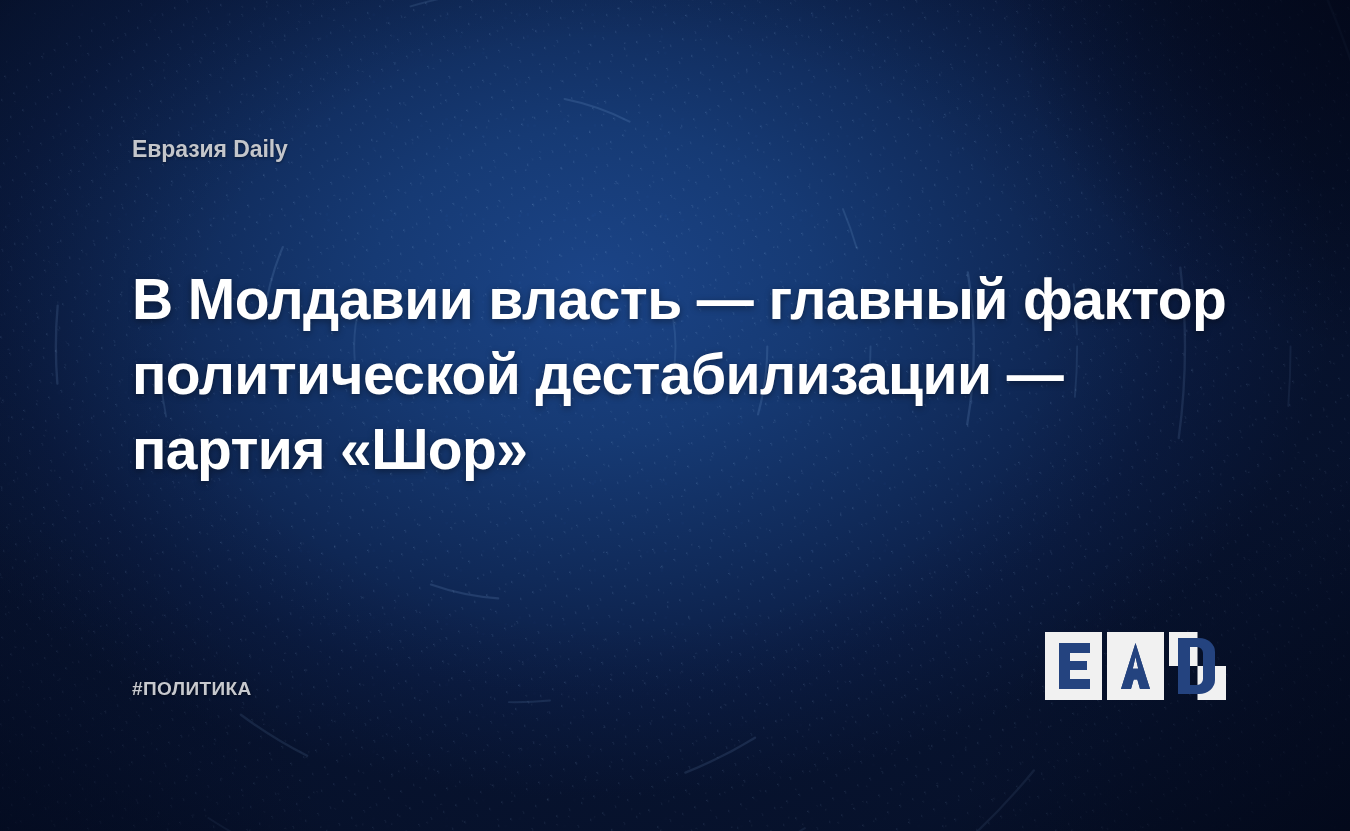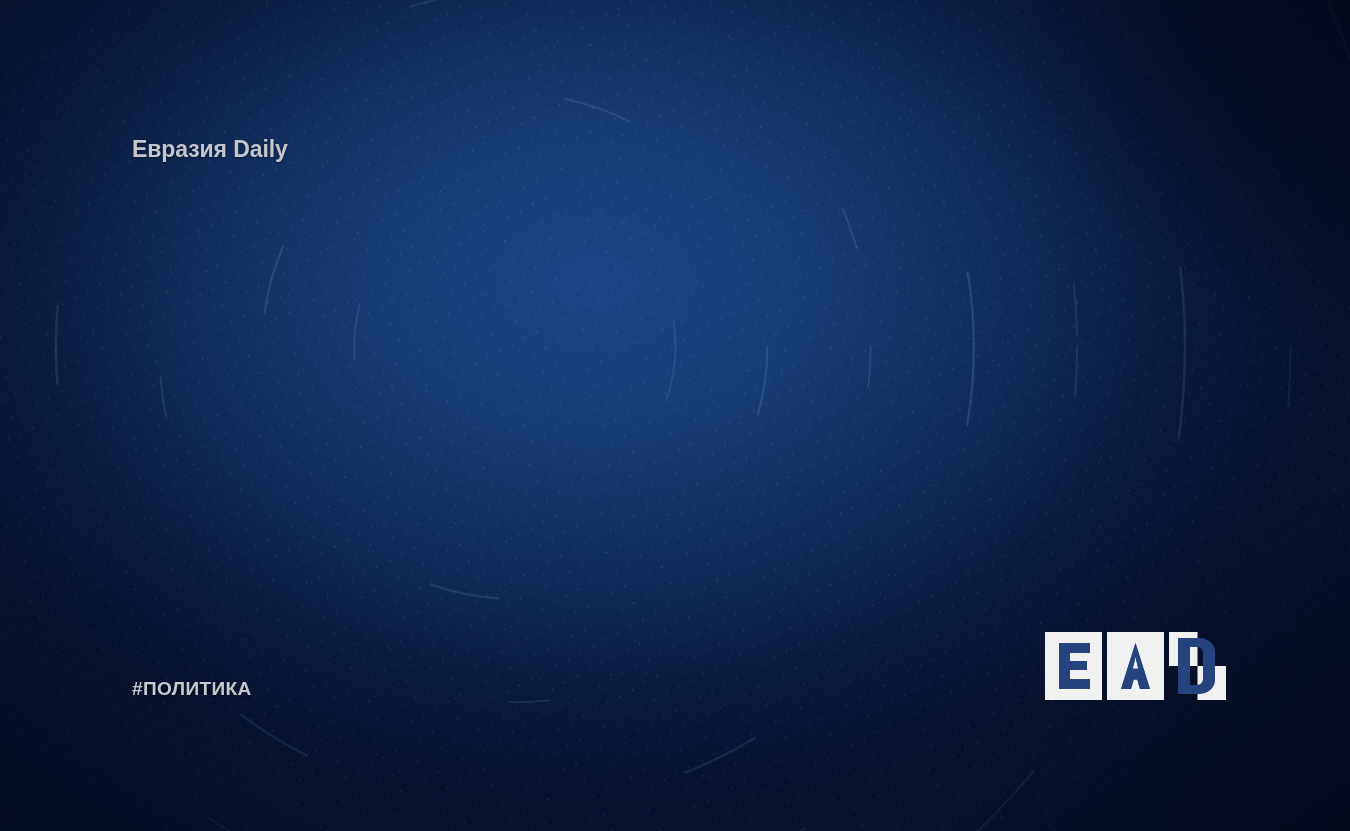--- a/index.html
+++ b/index.html
@@ -223,20 +223,21 @@
 
   <div class="bg-vignette"></div>
   <div class="bg-corner-tr"></div>
   <div class="bg-corner-br"></div>
   <div class="bg-corner-bl"></div>
 
   <div class="content">
 
     <div class="brand">Евразия Daily</div>
 
+    <h1 class="headline">В Молдавии власть — главный фактор политической дестабилизации — партия «Шор»</h1>
 
     <div class="topic">#ПОЛИТИКА</div>
 
     <div class="logo">
       <svg width="181" height="68" viewBox="0 0 181 68" aria-hidden="true">
 
         <rect x="0" y="0" width="57" height="68" fill="#f1f1f1"></rect>
         <path d="M14 11 H45 V21 H25 V29 H42 V38 H25 V47 H45 V57 H14 Z" fill="#24437f"></path>
 
         <rect x="62" y="0" width="57" height="68" fill="#f1f1f1"></rect>

